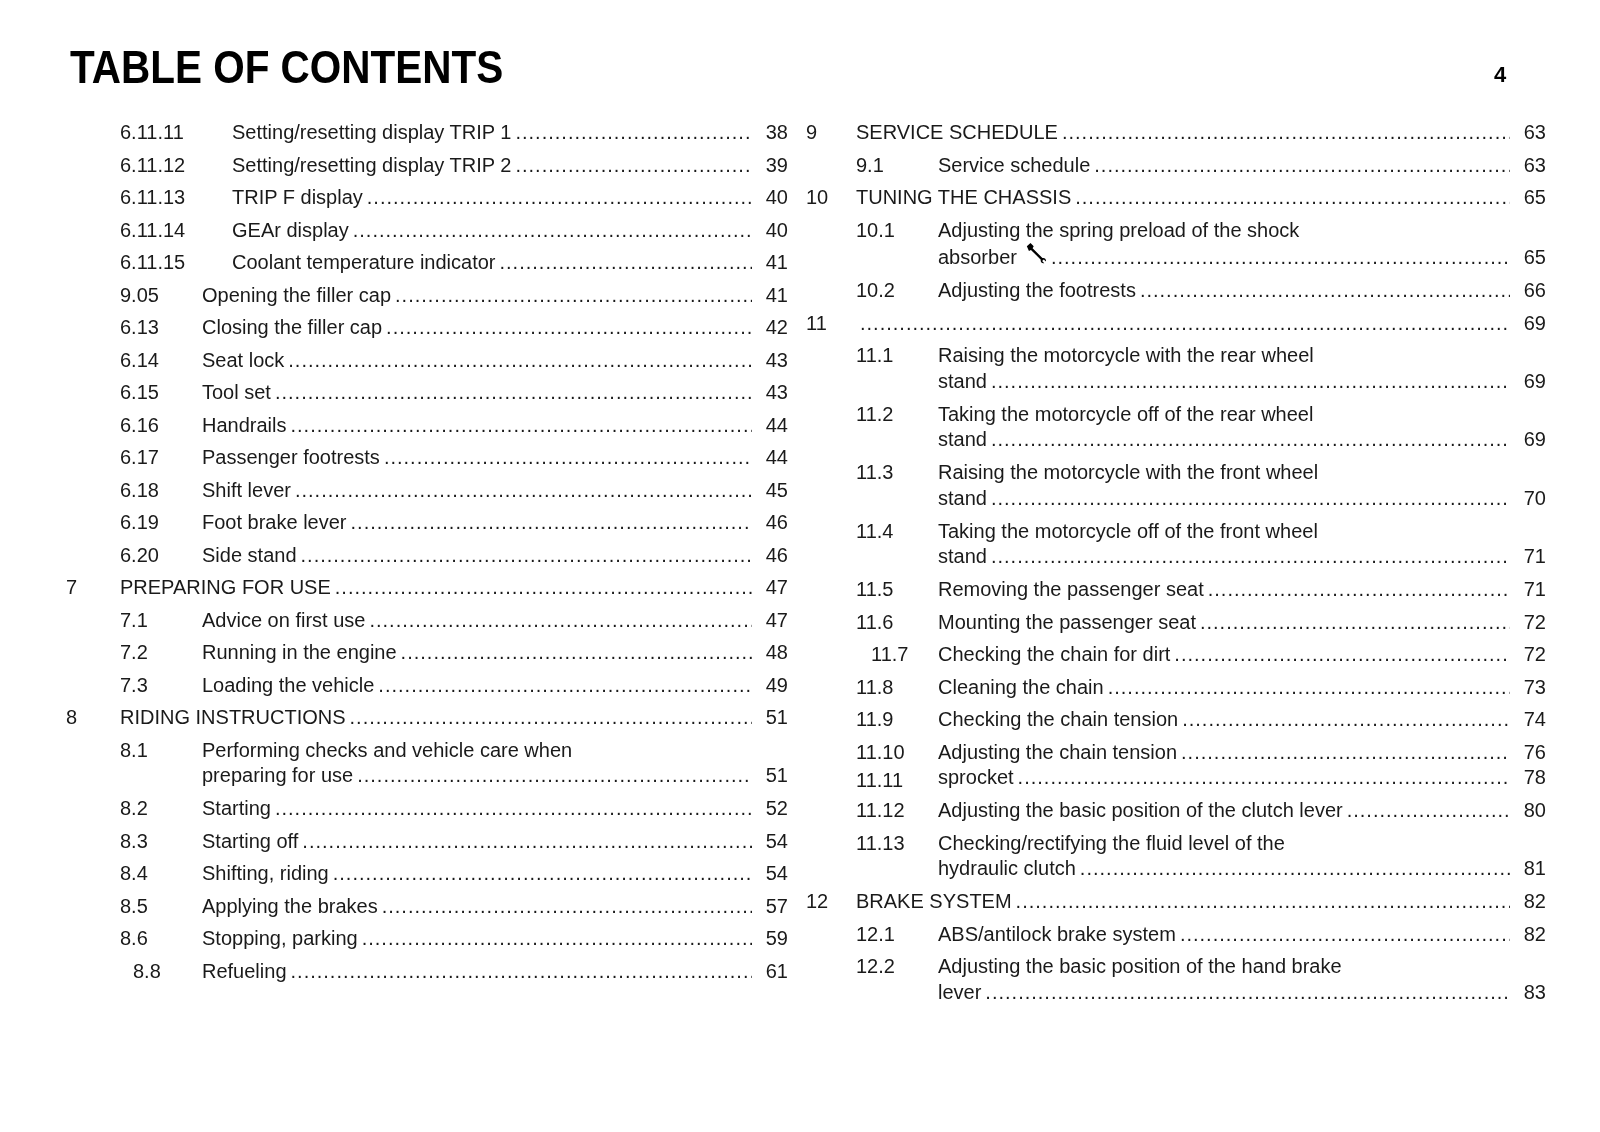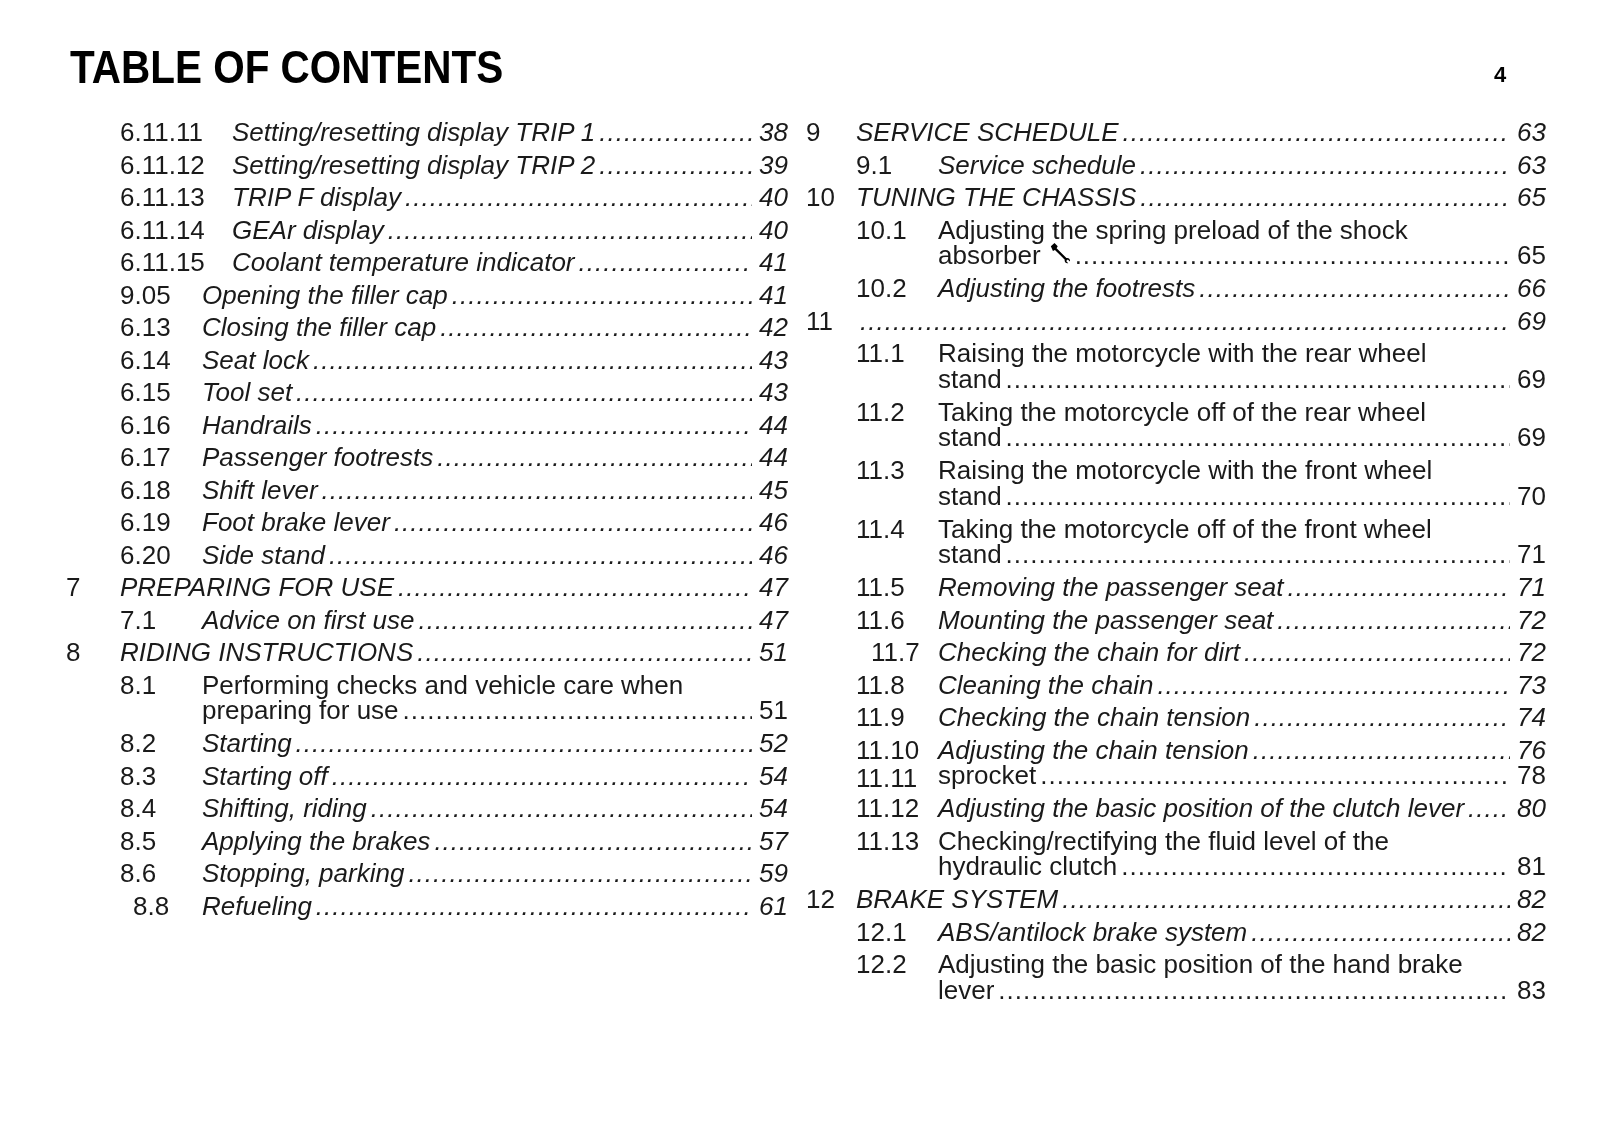--- a/index.html
+++ b/index.html
@@ -4,23 +4,23 @@
 <style>
   html, body { margin:0; padding:0; background:#fff; }
   body { width:1600px; height:1132px; position:relative; overflow:hidden;
          font-family:"Liberation Sans Narrow","Liberation Sans", sans-serif; color:#1a1a1a; }
   .title { position:absolute; left:70px; top:40px; font-family:"Liberation Sans", sans-serif;
            font-weight:bold; font-size:46px; letter-spacing:0px; transform:scaleX(0.88); transform-origin:left top; color:#000; }
   .pageno { position:absolute; left:1494px; top:62px; font-family:"Liberation Sans", sans-serif; font-weight:bold; font-size:22px; color:#000; }
   .col { position:absolute; top:116px; }
   .col.left { left:66px; width:722px; }
   .col.right { left:806px; width:740px; }
-  .entry { position:relative; font-size:26px; line-height:32.5px; }
+  .entry { position:relative; font-size:20px; line-height:32.5px; }
   .entry .num { position:absolute; left:0; top:0; }
-  .entry .body { display:flex; align-items:baseline;font-style:italic; }
+  .entry .body { display:flex; align-items:baseline; }
   .entry .text { white-space:nowrap; }
   .entry .dots { flex:1; overflow:hidden; white-space:nowrap; margin:0 6px 0 4px; letter-spacing:1px; }
   .entry .dots::before { content:"................................................................................................................................................................................"; }
   .entry .page { min-width:30px; text-align:right; }
   .entry .line1 { white-space:nowrap; }
   .entry.two .line2 { display:flex; align-items:baseline; line-height:26px; margin-top:-4px; padding-bottom:4px; }
   .wrench { display:inline-block; width:22px; height:22px; vertical-align:-2px; margin-left:8px; }
 </style>
 </head>
 <body>
@@ -151,20 +151,36 @@
     </div>
     <div class="entry">
       <span class="num" style="left:54px">7.1</span>
       <div class="body" style="padding-left:136px">
         <span class="text">Advice on first use</span>
         <span class="dots"></span>
         <span class="page">47</span>
       </div>
     </div>
     <div class="entry">
+      <span class="num" style="left:54px">7.2</span>
+      <div class="body" style="padding-left:136px">
+        <span class="text">Running in the engine</span>
+        <span class="dots"></span>
+        <span class="page">48</span>
+      </div>
+    </div>
+    <div class="entry">
+      <span class="num" style="left:54px">7.3</span>
+      <div class="body" style="padding-left:136px">
+        <span class="text">Loading the vehicle</span>
+        <span class="dots"></span>
+        <span class="page">49</span>
+      </div>
+    </div>
+    <div class="entry">
       <span class="num" style="left:0px">8</span>
       <div class="body" style="padding-left:54px">
         <span class="text">RIDING INSTRUCTIONS</span>
         <span class="dots"></span>
         <span class="page">51</span>
       </div>
     </div>
     <div class="entry two">
       <span class="num" style="left:54px">8.1</span>
       <div class="line1" style="padding-left:136px"><span class="text">Performing checks and vehicle care when</span></div>

